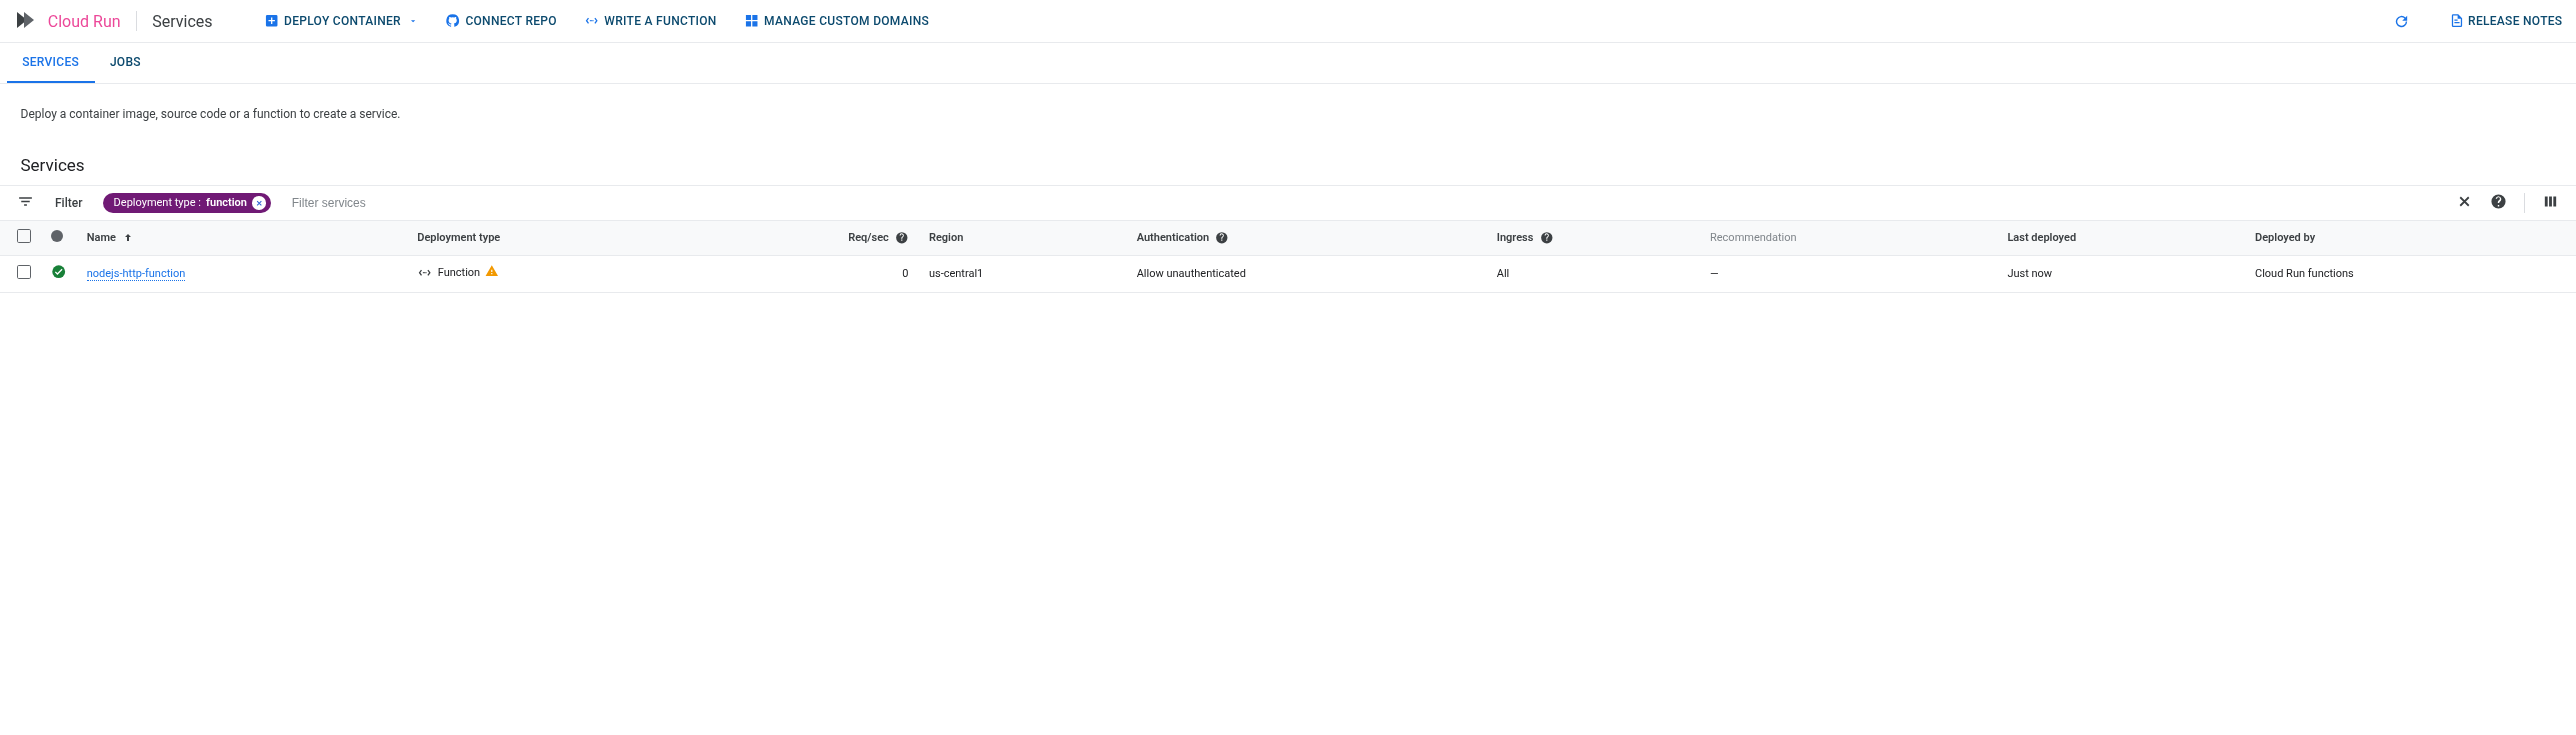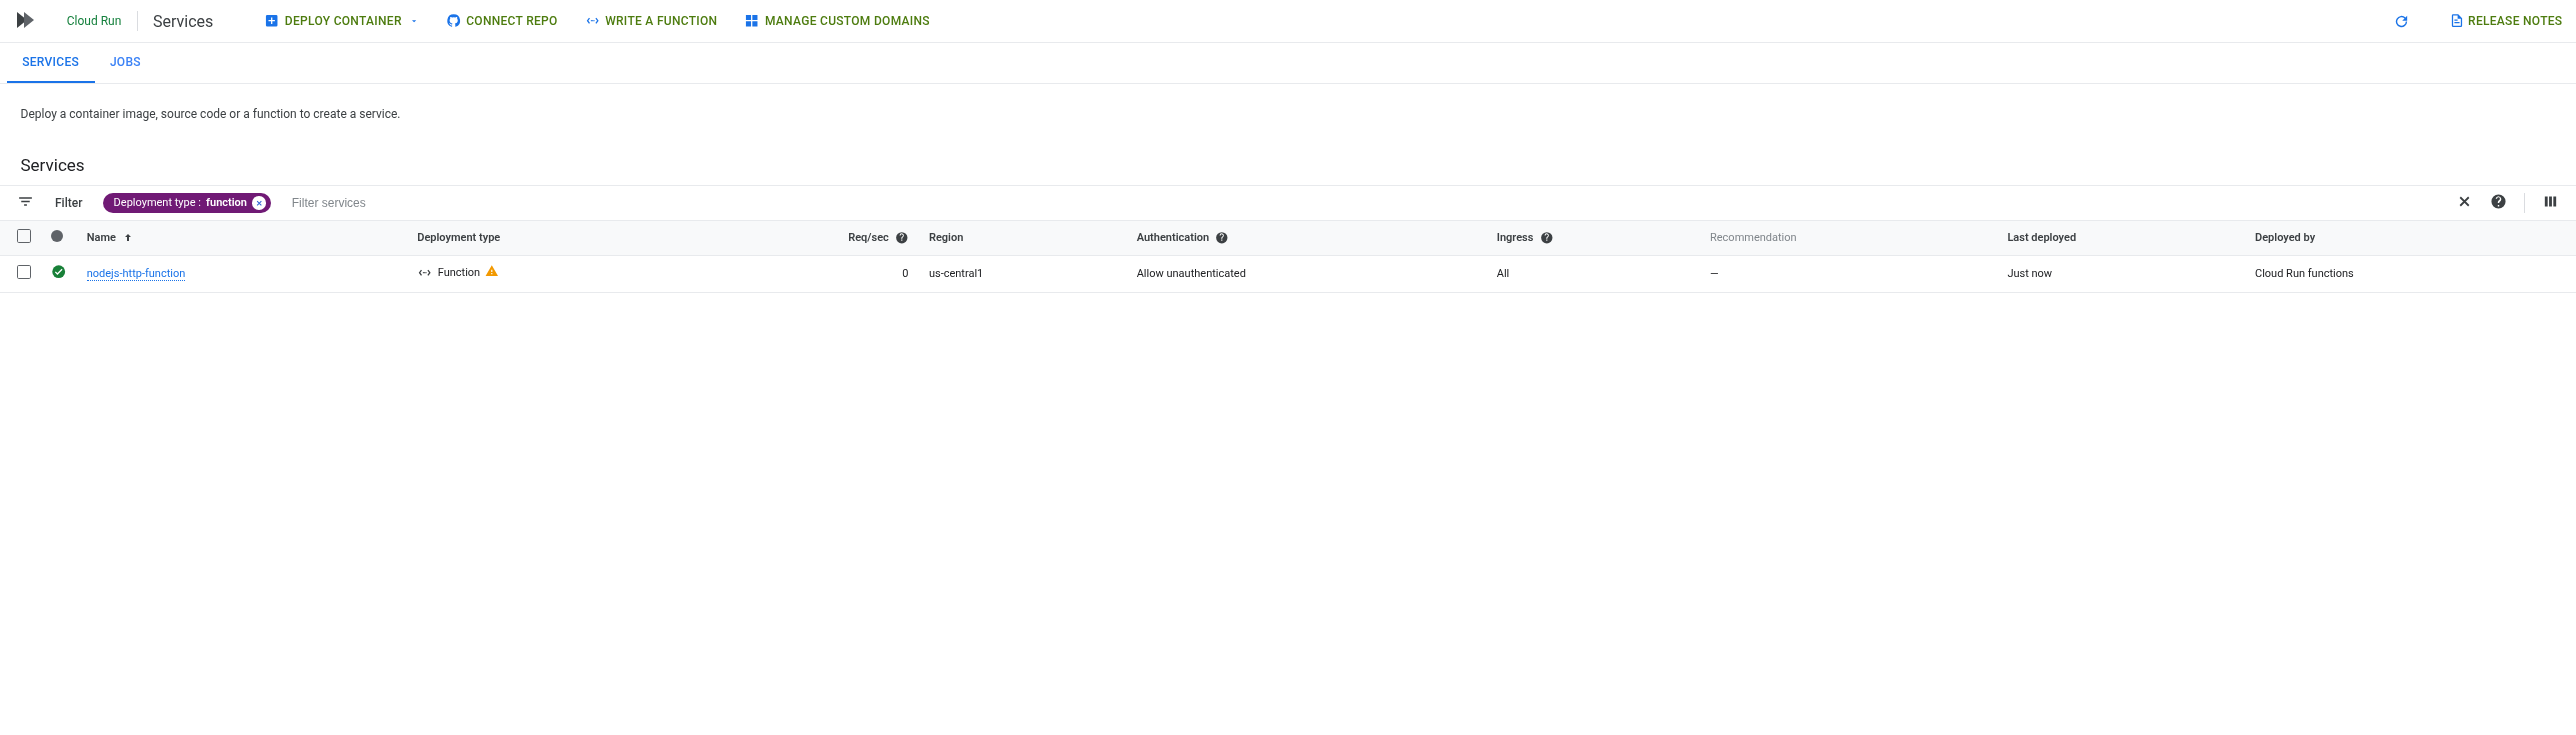--- a/index.html
+++ b/index.html
@@ -16,24 +16,23 @@
     padding: 0 13.6px;
     border-bottom: 0.9px solid #e8eaed;
   }
   .logo-area {
     display: flex;
     align-items: center;
     gap: 10.2px;
   }
   .product-logo svg { width: 24px; height: 24px; }
   .product-name {
-    font-size: 12px;
-    color: #15803d;
+    font-size: 16px;
+    color: #ec4899;
     font-weight: 400;
-    margin-left: 19px;
   }
   .divider-v {
     width: 0.9px;
     height: 20.5px;
     background: #dadce0;
     margin: 0 15.4px;
   }
   .page-title {
     font-size: 16px;
     color: #3c4043;
@@ -42,21 +41,21 @@
   .toolbar {
     display: flex;
     align-items: center;
     margin-left: 51px;
     gap: 27px;
   }
   .tb-btn {
     display: inline-flex;
     align-items: center;
     gap: 5.1px;
-    color: #4d7c0f;
+    color: #0c4a6e;
     font-weight: 500;
     font-size: 12px;
     letter-spacing: 0.3px;
     cursor: pointer;
     text-transform: uppercase;
   }
   .tb-btn svg { width: 15.4px; height: 15.4px; fill: #1a73e8; }
   .tb-btn .chev { width: 10.2px; height: 10.2px; margin-left: 1.7px; }
   .header-right {
     margin-left: auto;
@@ -75,21 +74,21 @@
   .tabs {
     display: flex;
     border-bottom: 0.9px solid #e8eaed;
     padding: 0 6.8px;
   }
   .tab {
     padding: 12px 15.4px;
     font-size: 12px;
     font-weight: 500;
     letter-spacing: 0.3px;
-    color: #3b82f6;
+    color: #0c4a6e;
     cursor: pointer;
     border-bottom: 2.6px solid transparent;
   }
   .tab.active {
     color: #1a73e8;
     border-bottom-color: #1a73e8;
   }
   .content { padding: 20.5px; }
   .desc { color: #3c4043; line-height: 1.6; font-size: 12px; }
   .section-title {

